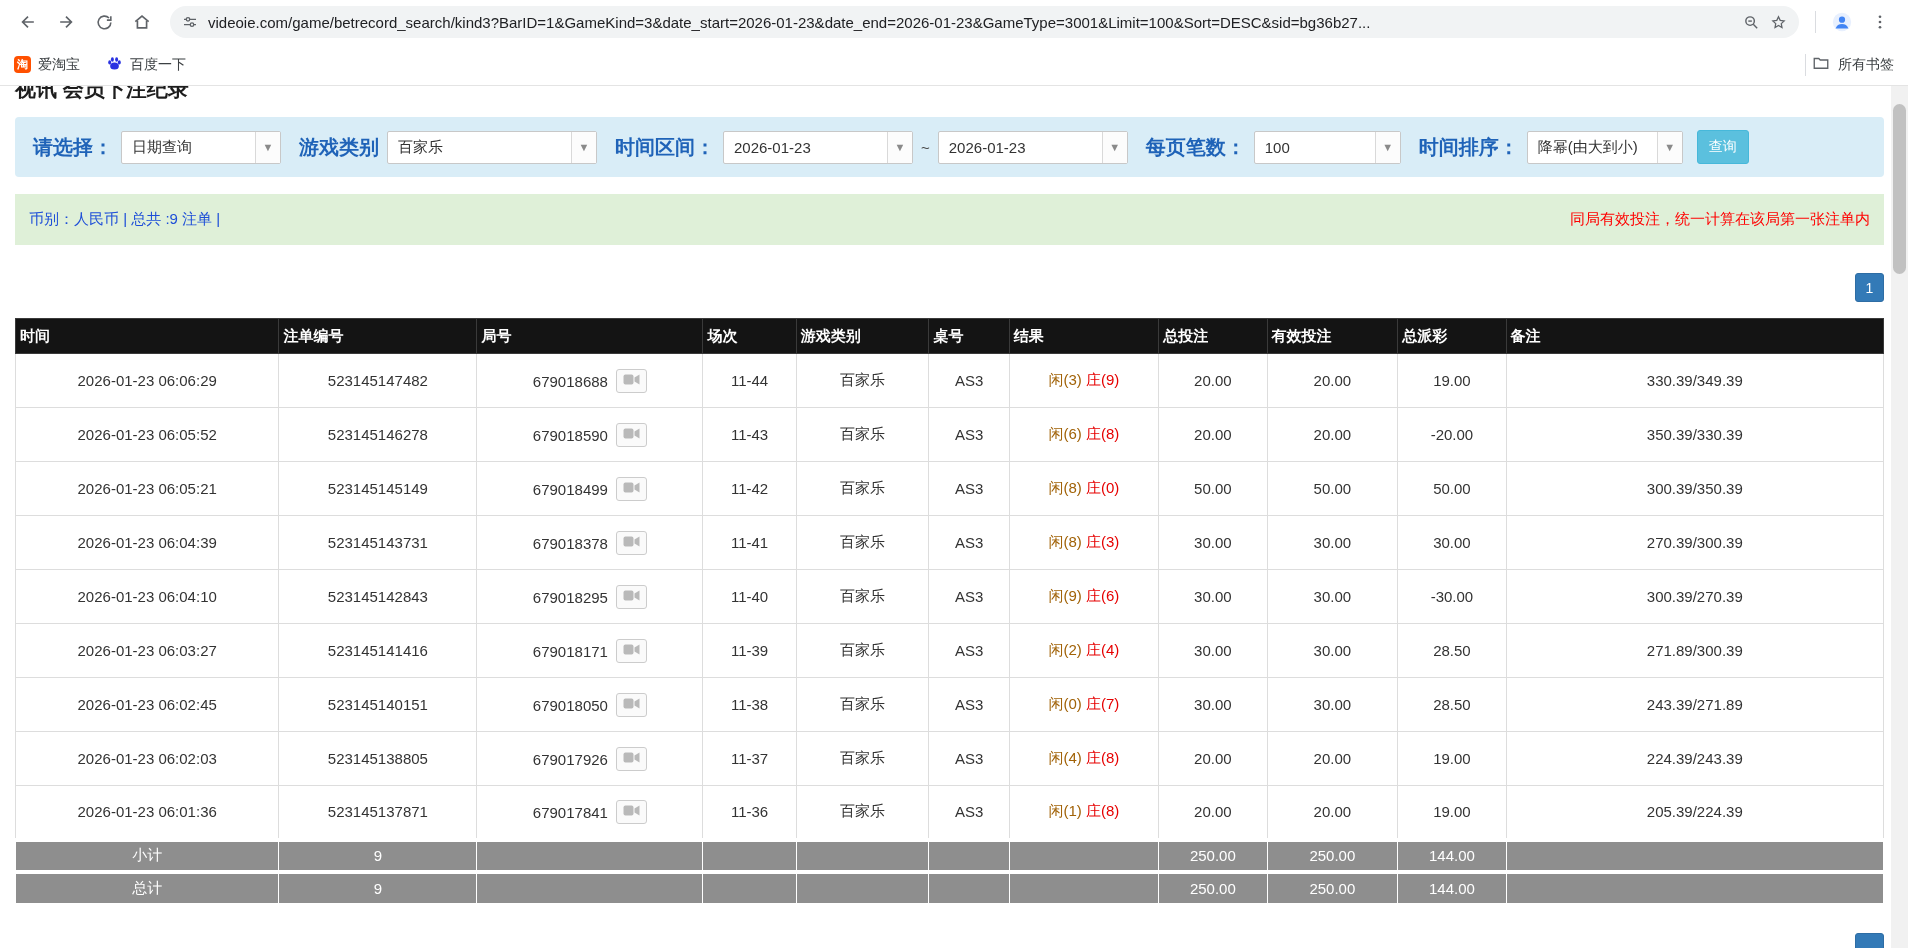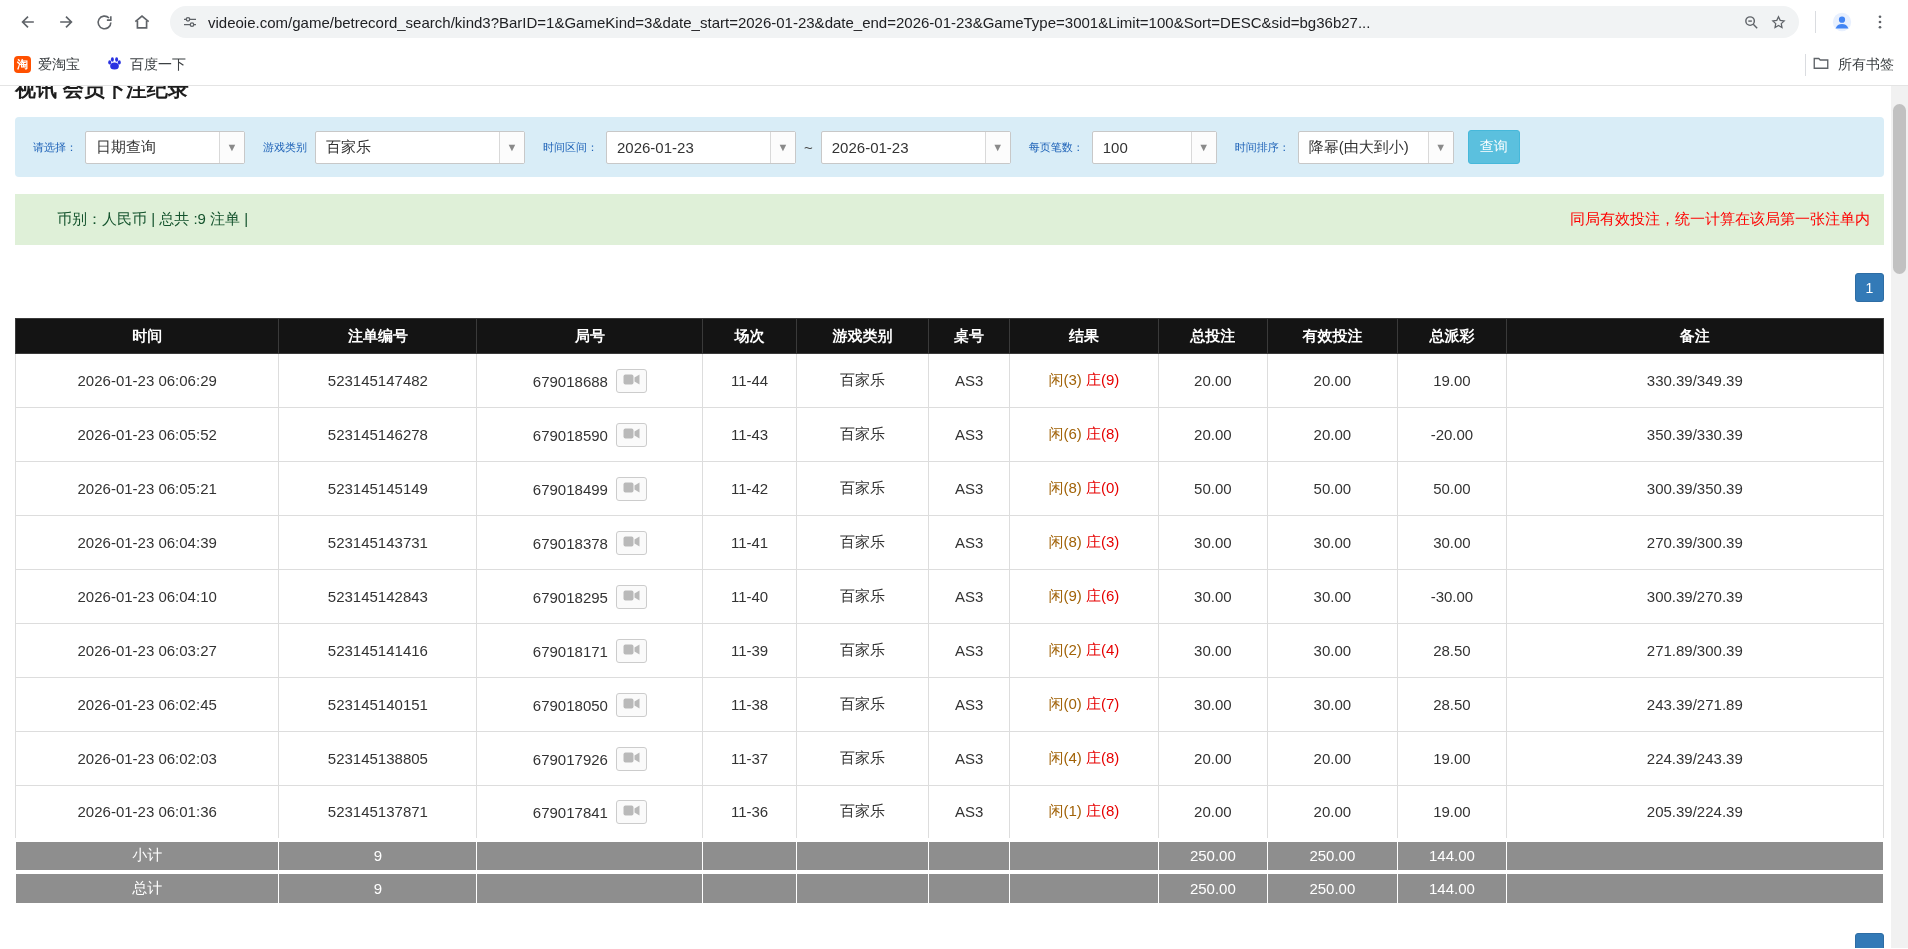--- a/index.html
+++ b/index.html
@@ -50,66 +50,66 @@
   }
   .page-inner { padding:0 24px 0 15px; }
   .page-title {
     font-size:21px; font-weight:bold; color:#1d1d1d; margin:-9px 0 0 0; line-height:24px;
   }
 
   .filterbar {
     margin-top:16px; background:#d9edf7; border-radius:4px;
     padding:13px 14px; display:flex; align-items:center; white-space:nowrap;
   }
-  .f-label { color:#1f63b8; font-weight:normal; font-size:11px; margin:0 8px 0 18px; }
+  .f-label { color:#1f63b8; font-weight:bold; font-size:20px; margin:0 8px 0 18px; }
   .f-label.first { margin-left:4px; }
   .tilde { color:#444; margin:0 8px; font-size:15px; }
   .combo {
     background:#fff; border:1px solid #c8c8c8; height:33px; border-radius:2px;
     display:inline-flex; align-items:stretch; cursor:pointer;
   }
   .combo-value {
     display:flex; align-items:center; padding:0 10px; font-size:15px; color:#333; flex:1;
     overflow:hidden;
   }
   .combo-caret {
     width:25px; border-left:1px solid #d9d9d9; display:flex; align-items:center;
     justify-content:center; color:#8a8a8a; font-size:11px; background:#fcfcfc;
   }
   .w-select { width:160px; }
   .w-game   { width:210px; }
   .w-date   { width:190px;gap:40px; }
-  .w-size   { width:125px; }
+  .w-size   { width:147px; }
   .w-sort   { width:156px; }
   .search-btn {
     margin-left:14px; background:#5bc0de; border:1px solid #46b8da; color:#fff;
     font-size:14px; padding:7px 11px; border-radius:3px; cursor:pointer;
   }
 
   .infobar {
     margin-top:17px; background:#dff0d8; padding:16px 14px; font-size:15px;
     display:flex; justify-content:space-between; align-items:center;
   }
-  .infobar .left  { color:#14532d;margin-left:28px; }
+  .infobar .left  { color:#1d4ed8; }
   .infobar .right { color:#f00; }
 
   .pager-top { margin-top:28px; text-align:right; }
   .page-btn {
     display:inline-block; min-width:29px; height:29px; line-height:29px; text-align:center;
     background:#337ab7; color:#fff; font-size:14px; border:1px solid #2e6da4;
     border-radius:3px; cursor:pointer;
   }
 
   table.bets {
     margin-top:16px; width:100%; border-collapse:collapse; table-layout:fixed;
     font-size:15px;
   }
   table.bets th {
     background:#141414; color:#fff; font-weight:bold; height:35px;
-    border:1px solid #3a3a3a; text-align:center; padding:0 4px;
+    border:1px solid #3a3a3a; text-align:left; padding:0 4px;
   }
   table.bets td {
     background:#fff; height:54px; border:1px solid #ddd; text-align:center;
     color:#333; padding:0 4px; overflow:hidden;
   }
   td.amt-link { color:#2b6bd4; cursor:pointer; }
   td .res-player { color:#a16207;margin-top:35px; }
   td .res-banker { color:#e60000; }
   td.neg { color:#e60000; }
   td.round-cell span { vertical-align:middle; }

